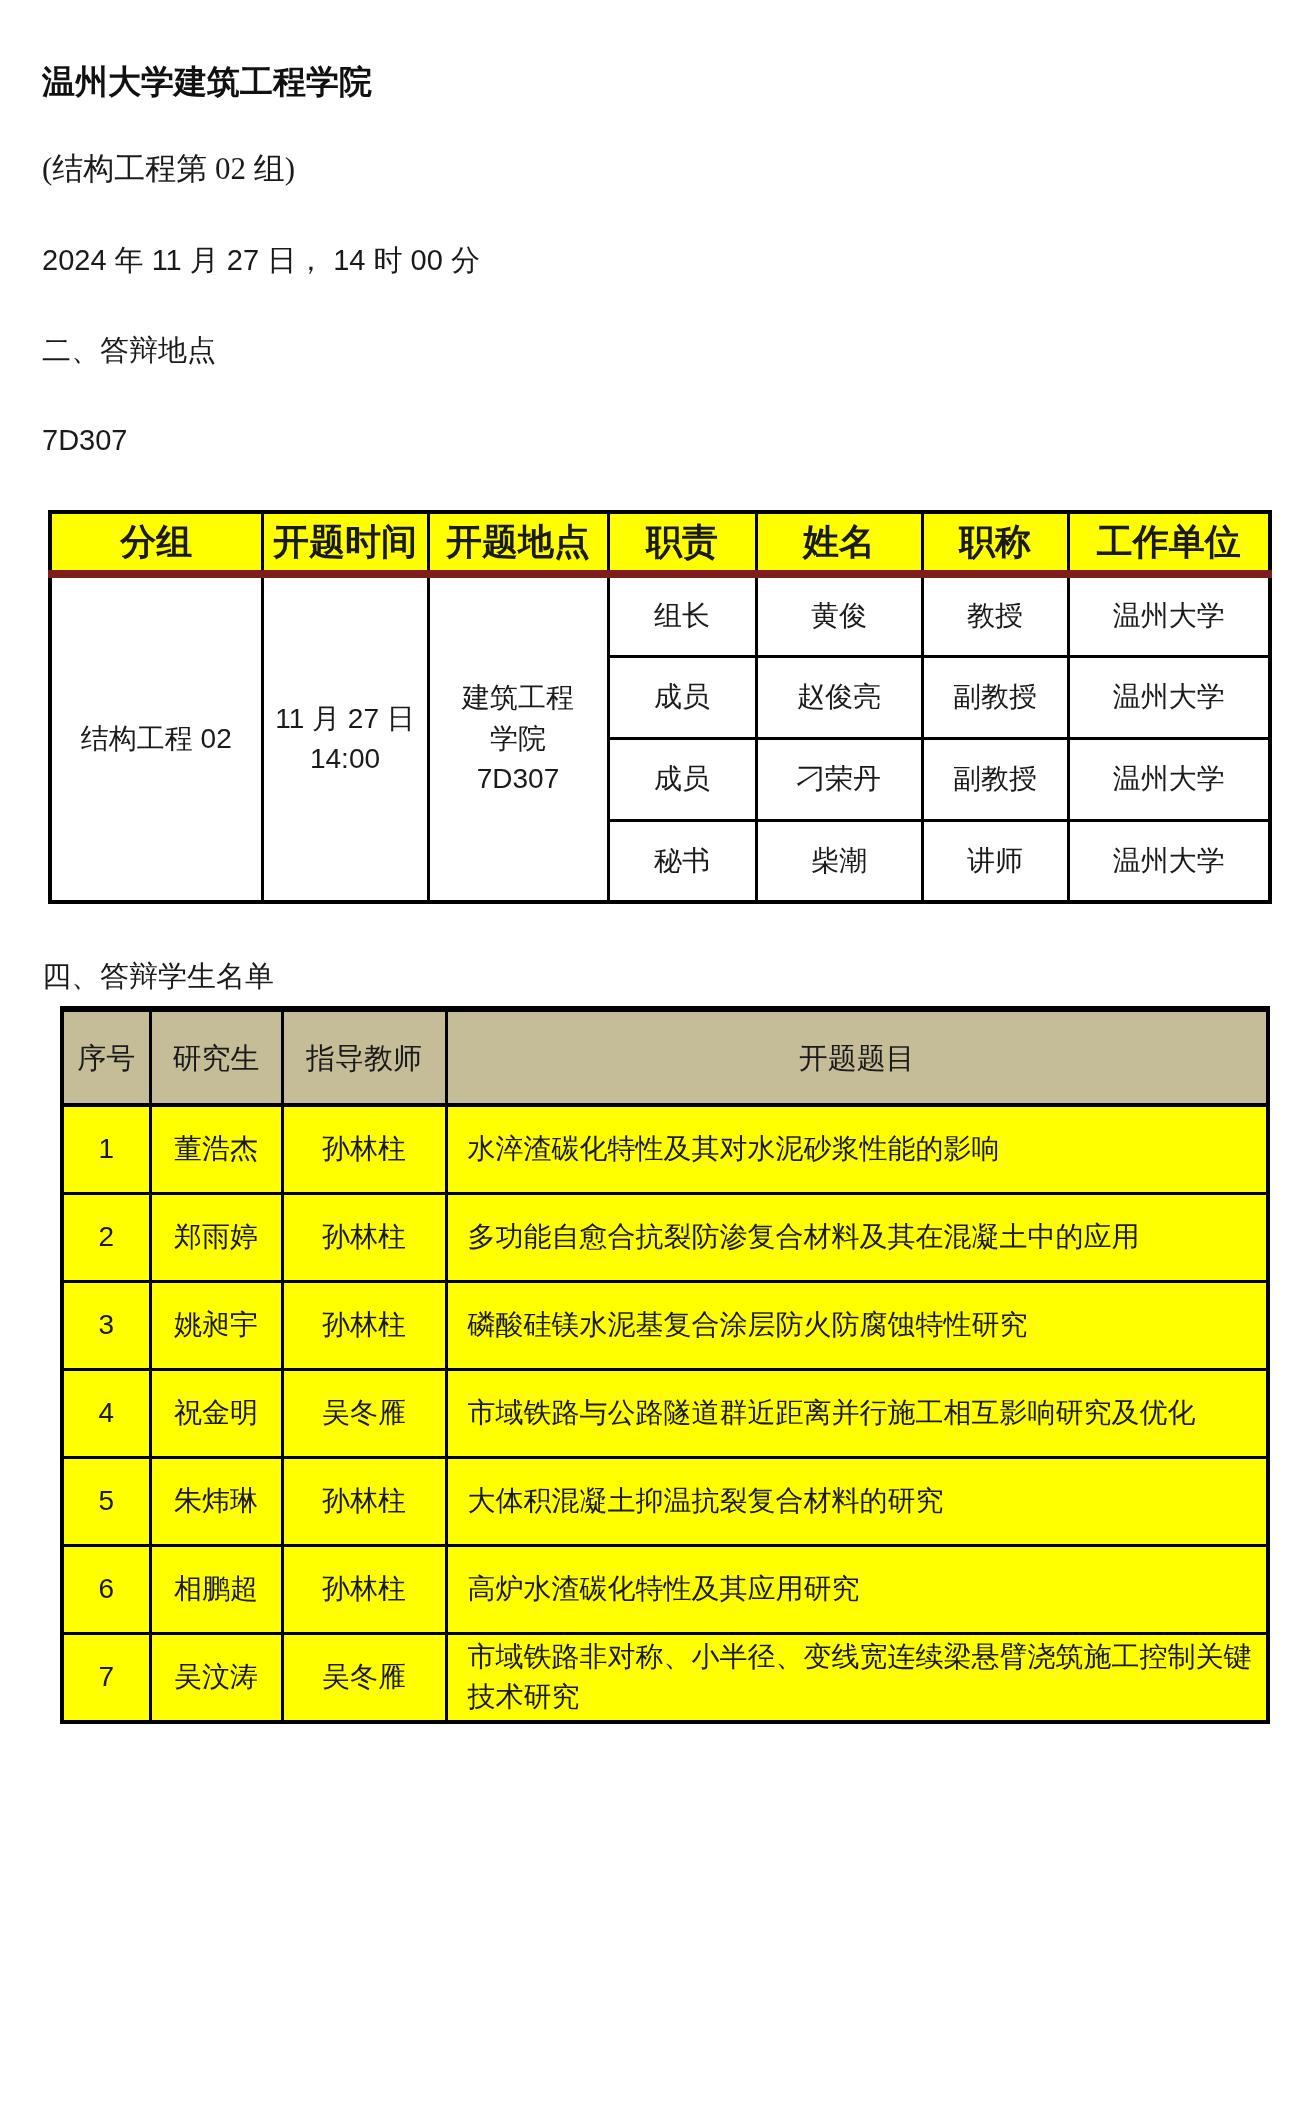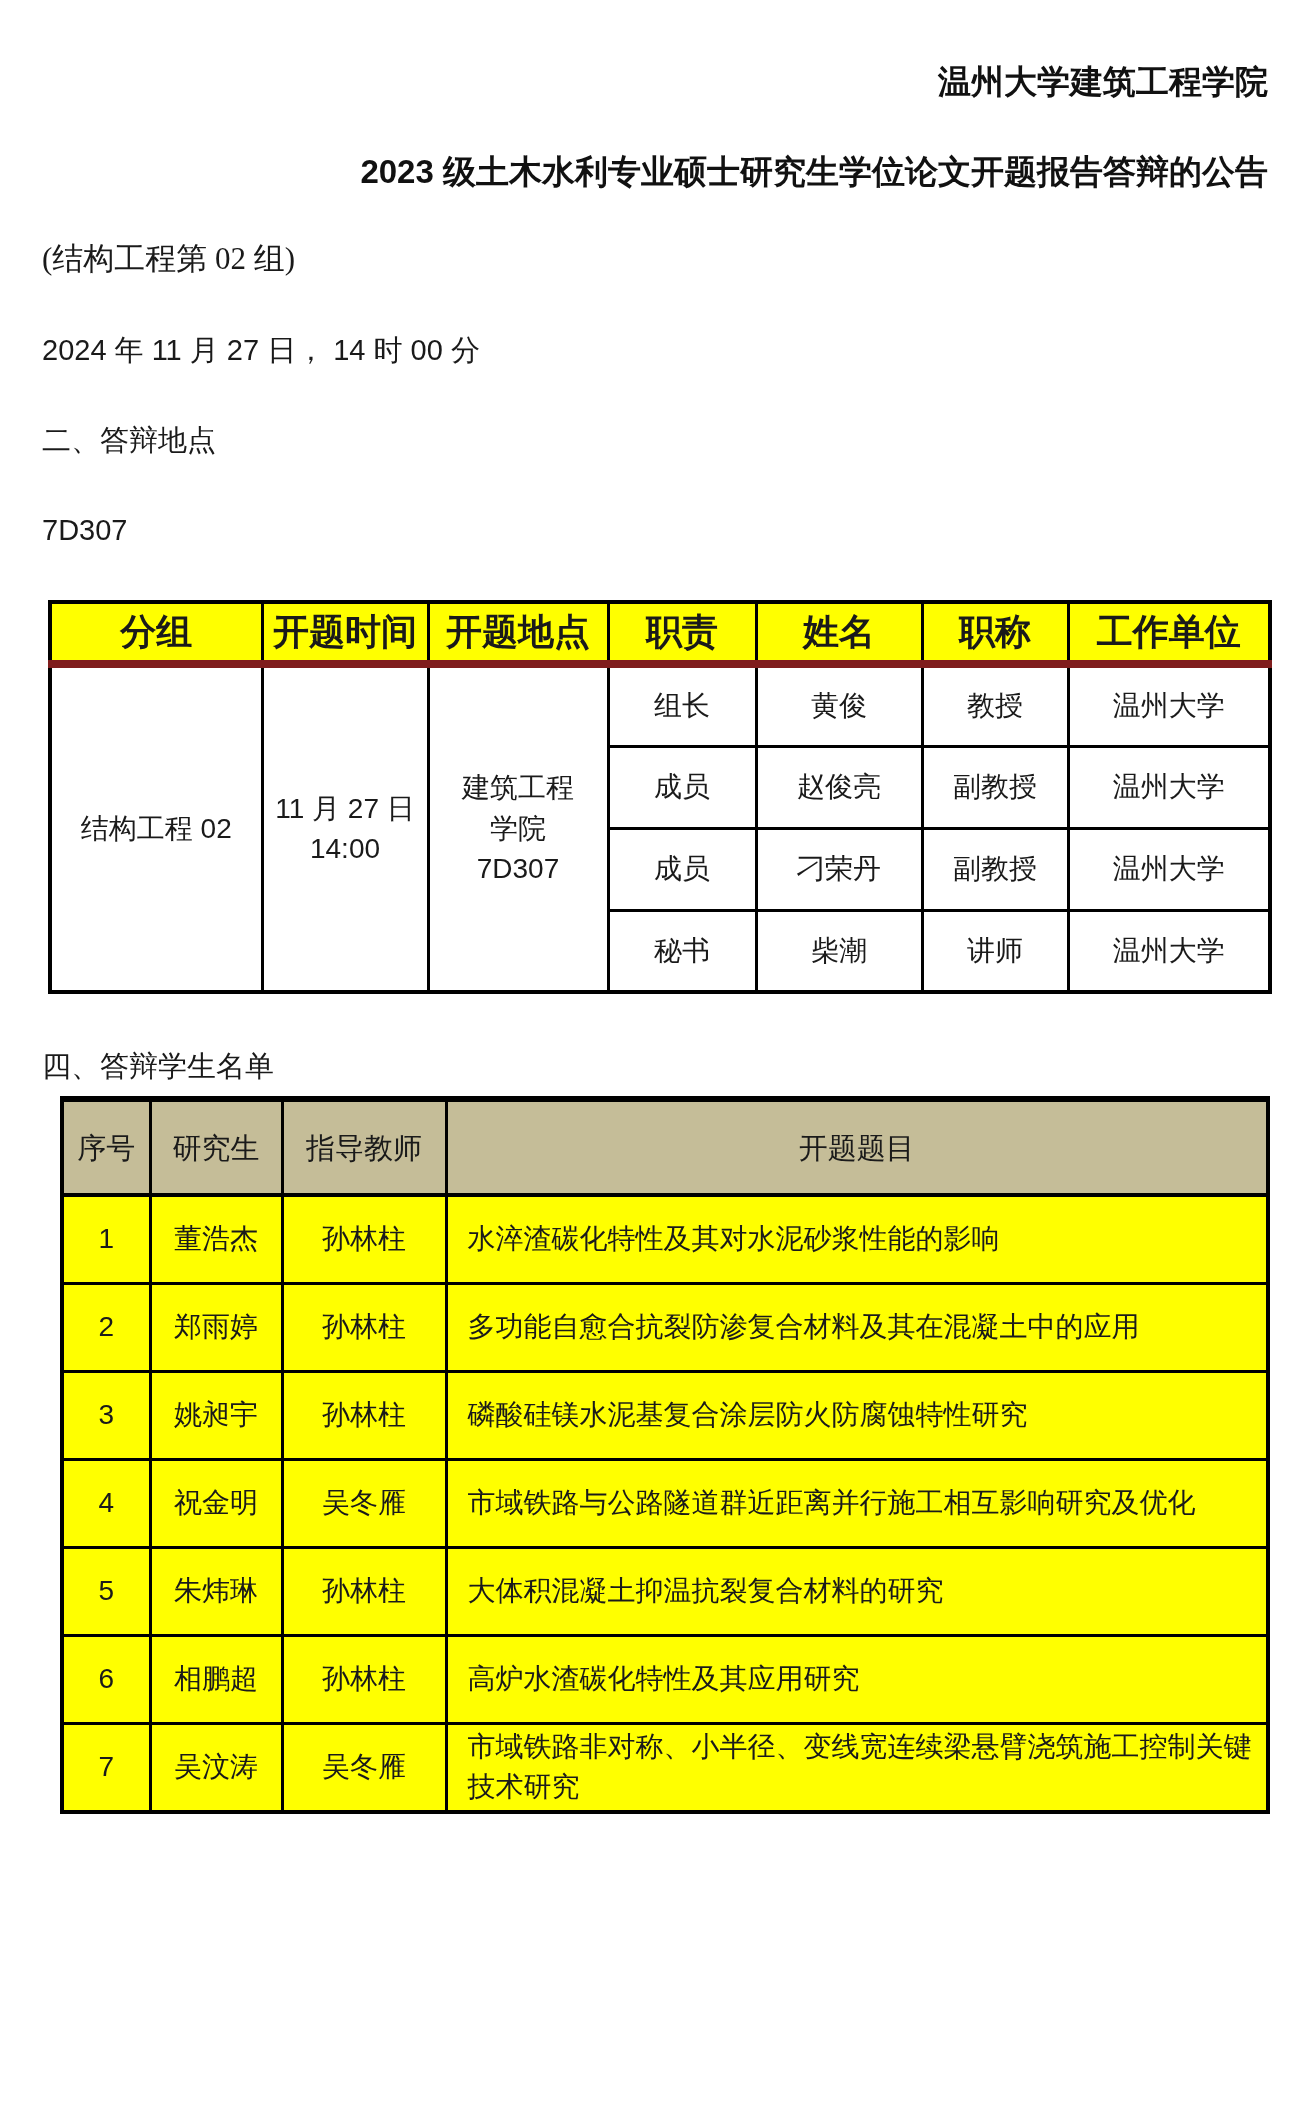--- a/index.html
+++ b/index.html
@@ -13,21 +13,21 @@
     font-family: "Liberation Sans", "DejaVu Sans", sans-serif;
     color: #1a1a1a;
     overflow: hidden;
   }
   .page {
     padding: 62px 42px 0 42px;
     box-sizing: border-box;
   }
   .doc-title {
     margin: 0;
-    text-align: right;
+    text-align: left;
     font-size: 33px;
     line-height: 40px;
     font-weight: bold;
     color: #111;
   }
   .doc-title.second { margin-top: 50px; }
   .doc-subtitle {
     margin: 48px 0 0 0;
     text-align: left;
     font-size: 31px;
@@ -98,21 +98,20 @@
     padding-right: 14px;
     margin-left: 28px;
   }
 </style>
 </head>
 <body>
 
 <div class="page">
 
   <h1 class="doc-title">温州大学建筑工程学院</h1>
-  <h1 class="doc-title second">2023 级土木水利专业硕士研究生学位论文开题报告答辩的公告</h1>
   <p class="doc-subtitle">(结构工程第 02 组)</p>
 
   <p class="doc-line">2024 年 11 月 27 日， 14 时 00 分</p>
 
   <p class="doc-line">二、答辩地点</p>
   <p class="doc-line">7D307</p>
 
 
   <table class="committee-table">
     <colgroup>

